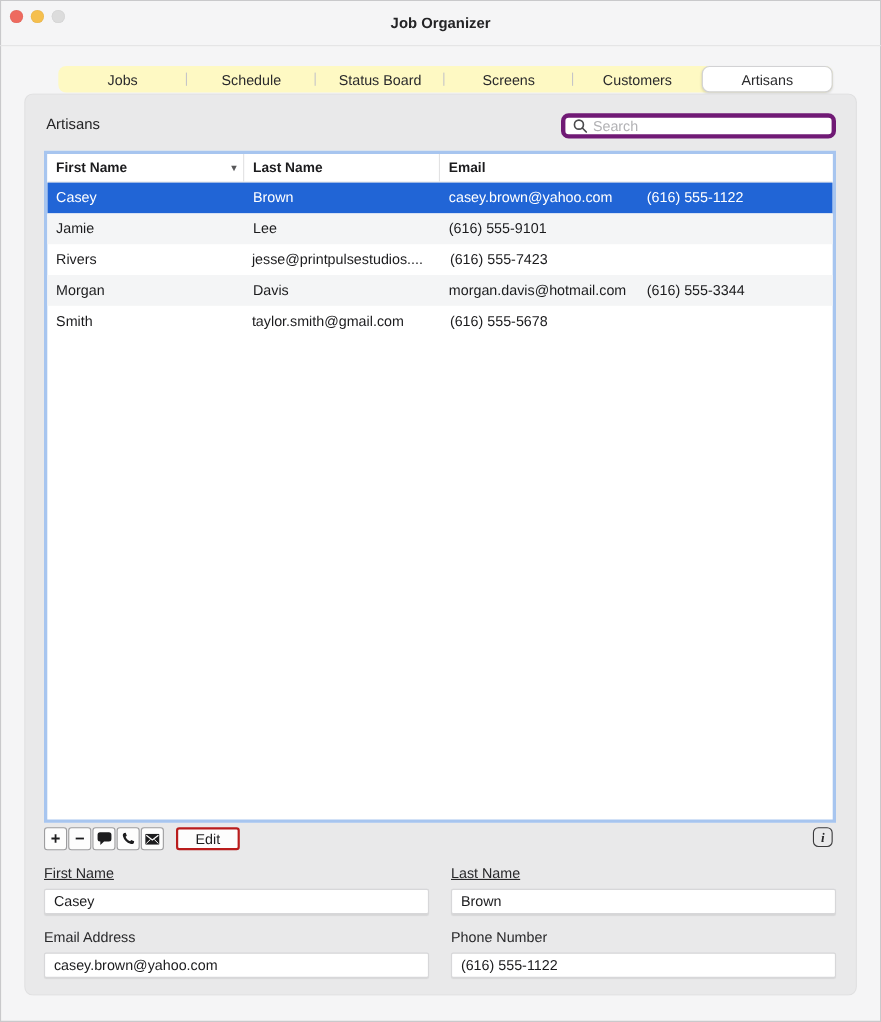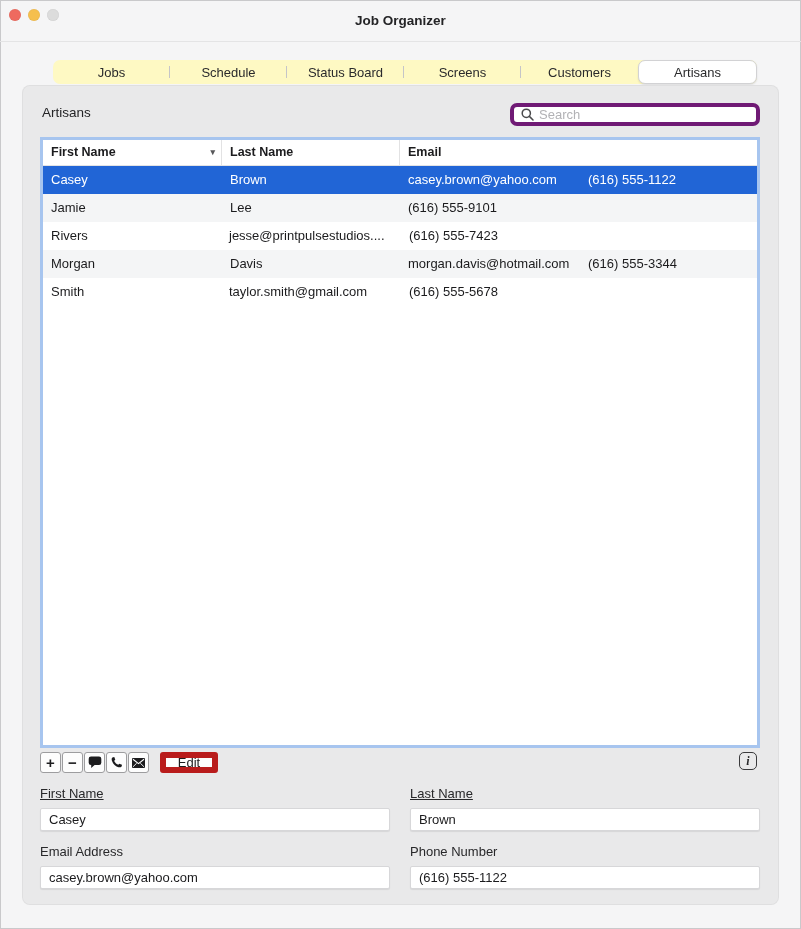--- a/index.html
+++ b/index.html
@@ -82,21 +82,21 @@
   }
   
   .toolbtn {
     position:absolute; top:752px; width:21px; height:21px;
     background:#fdfdfd; border:1px solid #9d9d9f; border-radius:3px;
     display:flex; align-items:center; justify-content:center;
     font-size:15px; font-weight:600; color:#1c1c1e; line-height:1;
   }
   .editbtn {
     position:absolute; top:752px; left:160px; width:58px; height:21px;
-    background:#fdfdfd; border:6px solid #b91c1c; border-radius:3px;
+    background:#fdfdfd; border:2px solid #b91c1c; border-radius:3px;
     display:flex; align-items:center; justify-content:center;
     font-size:13px; color:#1c1c1e;
   }
   .infobtn {
     position:absolute; top:752px; left:739px; width:18px; height:18px;
     border:1.5px solid #3a3a3c; border-radius:5px;
     display:flex; align-items:center; justify-content:center;
     font-family:"Liberation Serif", serif; font-style:italic; font-weight:bold;
     font-size:12px; color:#2a2a2c; background:transparent;
   }

